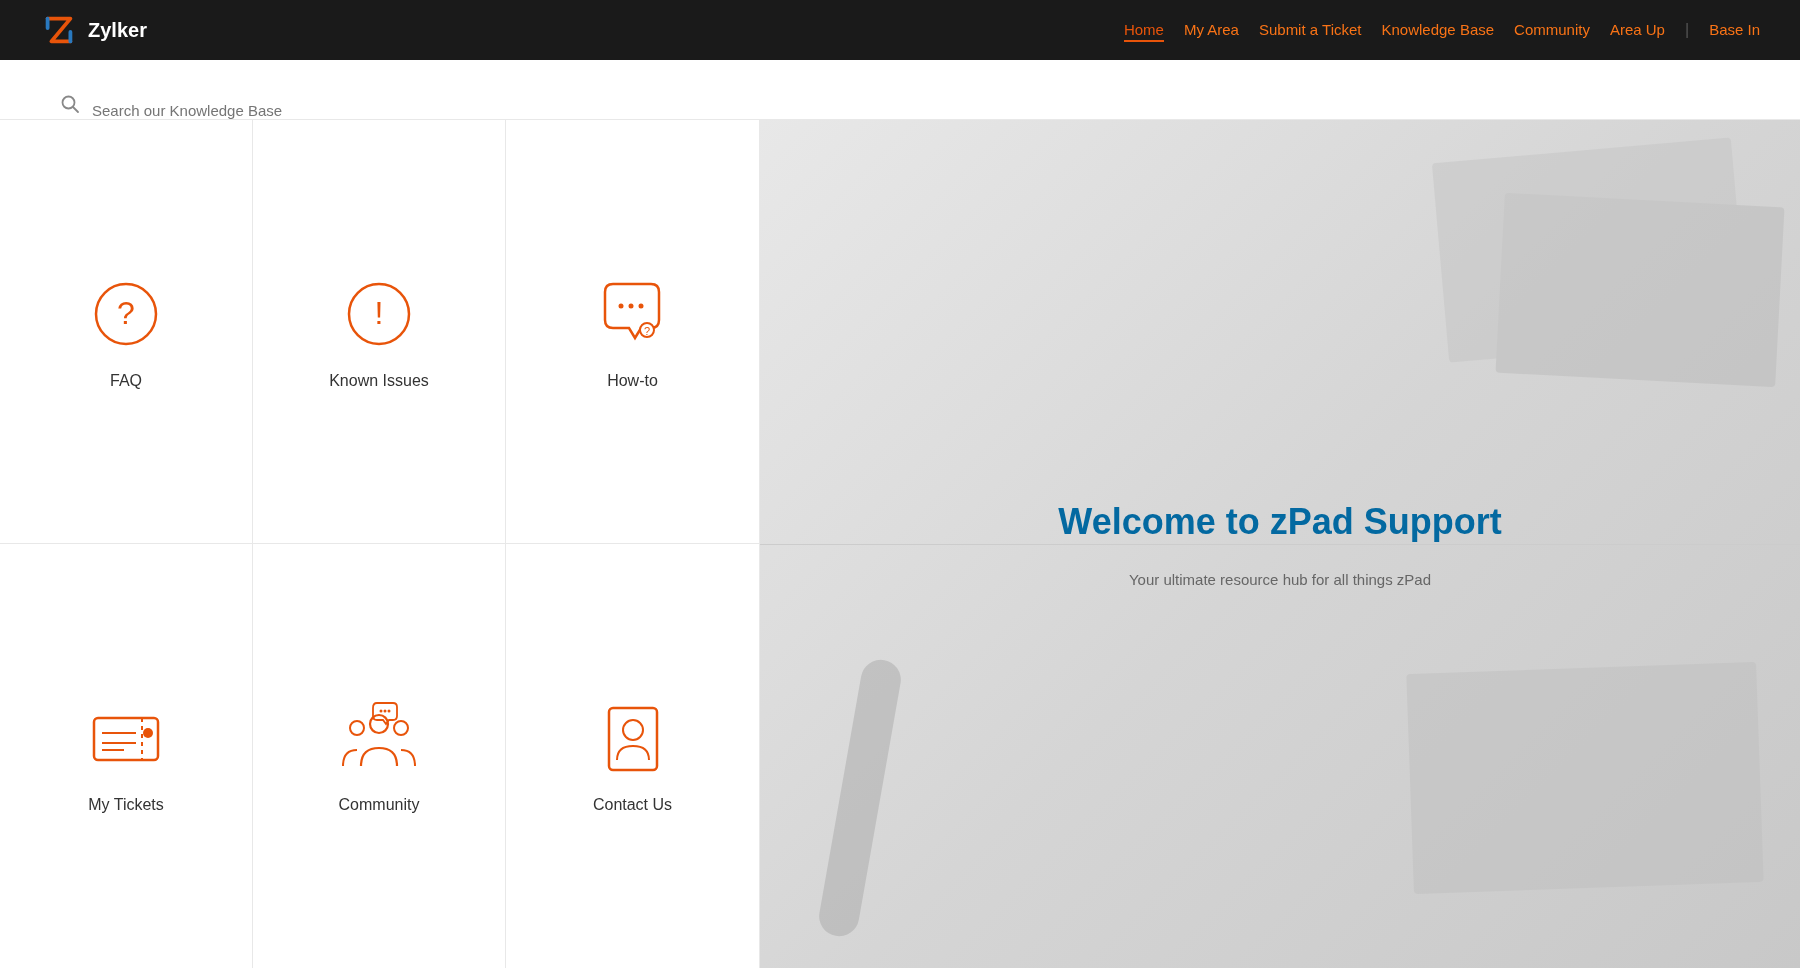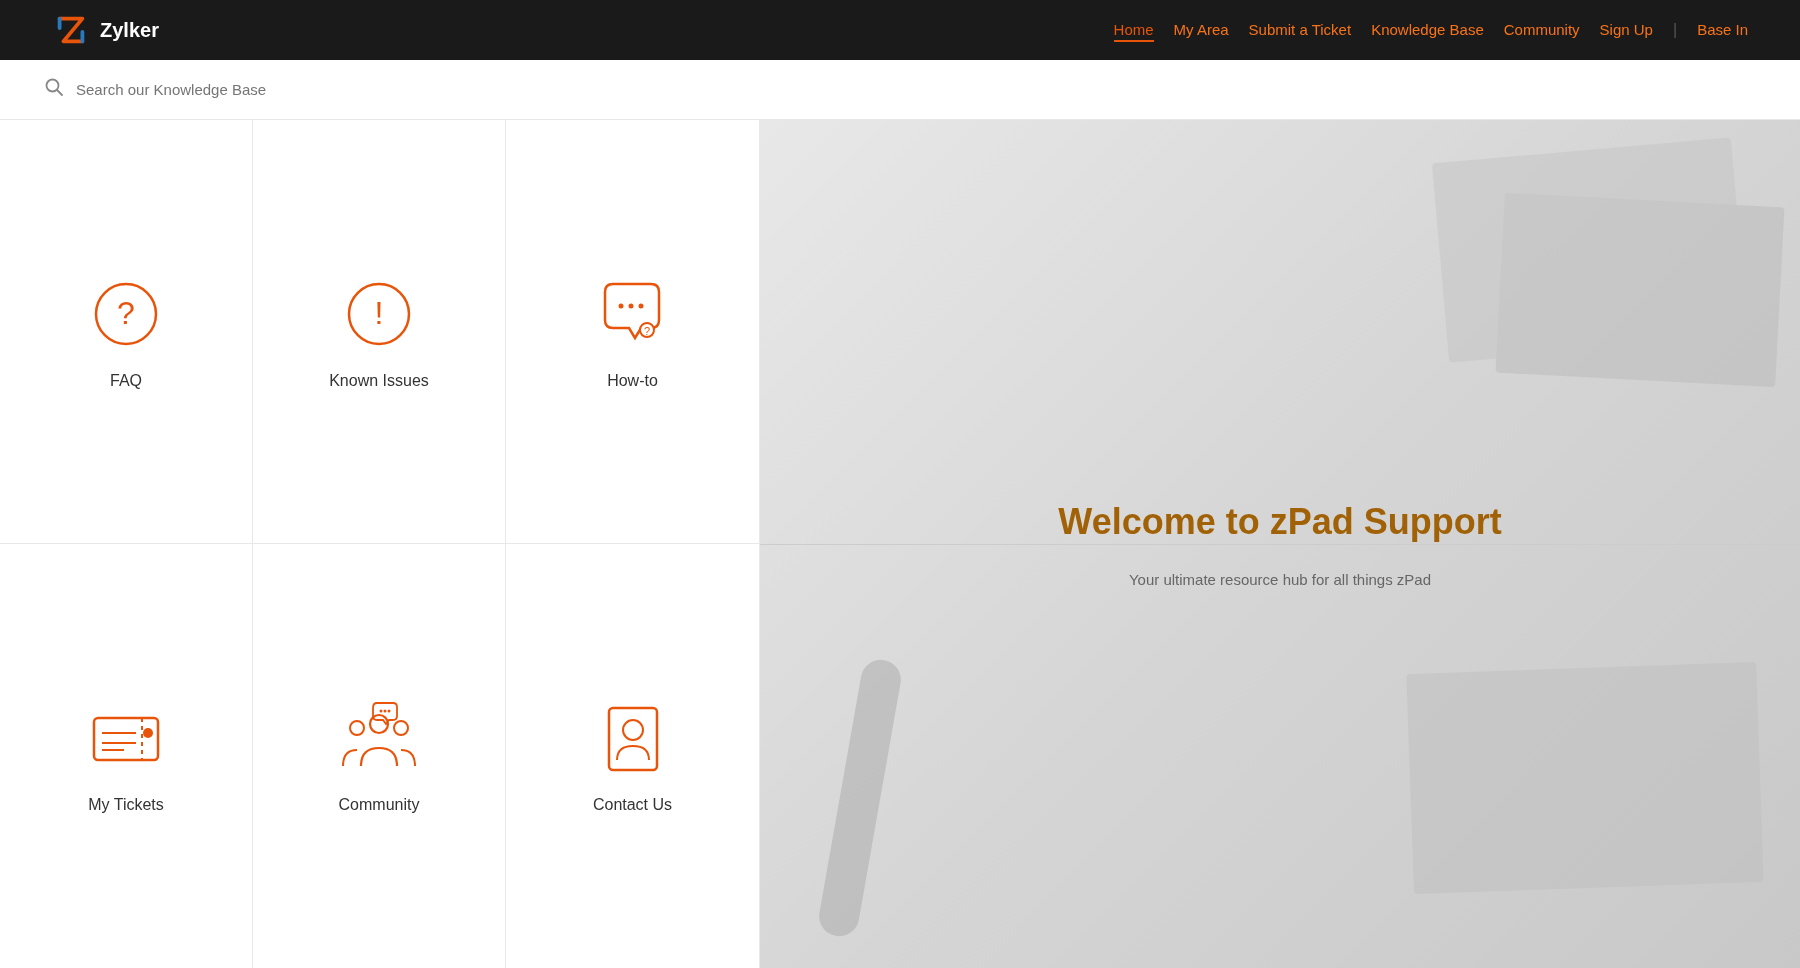--- a/index.html
+++ b/index.html
@@ -4,21 +4,21 @@
   <style>
     * { margin: 0; padding: 0; box-sizing: border-box; }
     body { font-family: 'Segoe UI', Arial, sans-serif; background: #fff; width: 1800px; min-height: 968px; overflow-x: hidden; }
 
     
     .navbar {
       background: #1a1a1a;
       height: 60px;
       display: flex;
       align-items: center;
-      padding: 0 52px;
+      padding: 0 40px;
       justify-content: space-between;
     }
     .navbar-brand {
       display: flex;
       align-items: center;
       gap: 10px;
     }
     .logo-icon {
       width: 38px;
       height: 38px;
@@ -49,22 +49,22 @@
       color: #555;
       font-size: 16px;
     }
 
     
     .search-bar {
       background: #fff;
       border-bottom: 1px solid #e8e8e8;
       height: 60px;
       display: flex;
-      align-items: center;
-      padding: 0 44px;
+      align-items: flex-end;
+      padding: 0 60px;
       gap: 12px;
     }
     .search-icon-wrap {
       color: #888;
       font-size: 18px;
     }
     .search-input {
       border: none;
       outline: none;
       font-size: 15px;
@@ -175,21 +175,21 @@
       transform: rotate(10deg);
     }
     .hero-text {
       position: relative;
       z-index: 2;
       text-align: center;
     }
     .hero-title {
       font-size: 36px;
       font-weight: 600;
-      color: #a16207;
+      color: #0369a1;
       margin-bottom: 28px;
     }
     .hero-subtitle {
       font-size: 15px;
       color: #666;
     }
 
     
     .hero-divider {
       position: absolute;
@@ -224,21 +224,21 @@
     <li class="nav-item">
       <a href="#">Submit a Ticket</a>
     </li>
     <li class="nav-item">
       <a href="#">Knowledge Base</a>
     </li>
     <li class="nav-item">
       <a href="#">Community</a>
     </li>
     <li class="nav-item">
-      <a href="#">Sign Up</a>
+      <a href="#">Area Up</a>
     </li>
     <li class="nav-divider">|</li>
     <li class="nav-item">
       <a href="#">Base In</a>
     </li>
   </ul>
 </nav>
 
 <div class="search-bar">
   <div class="search-icon-wrap">

